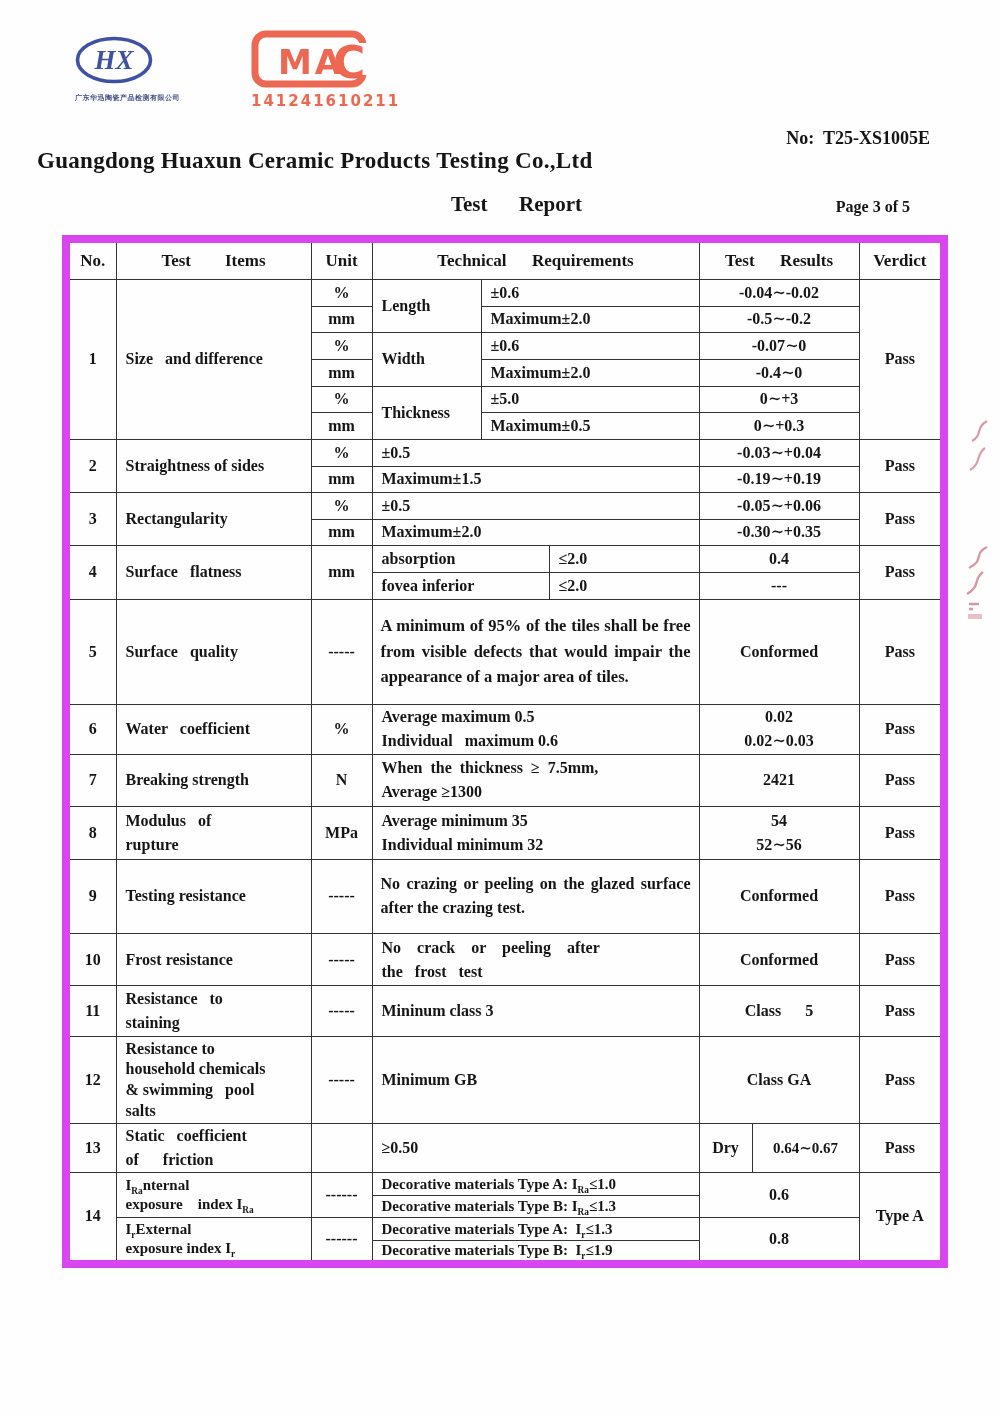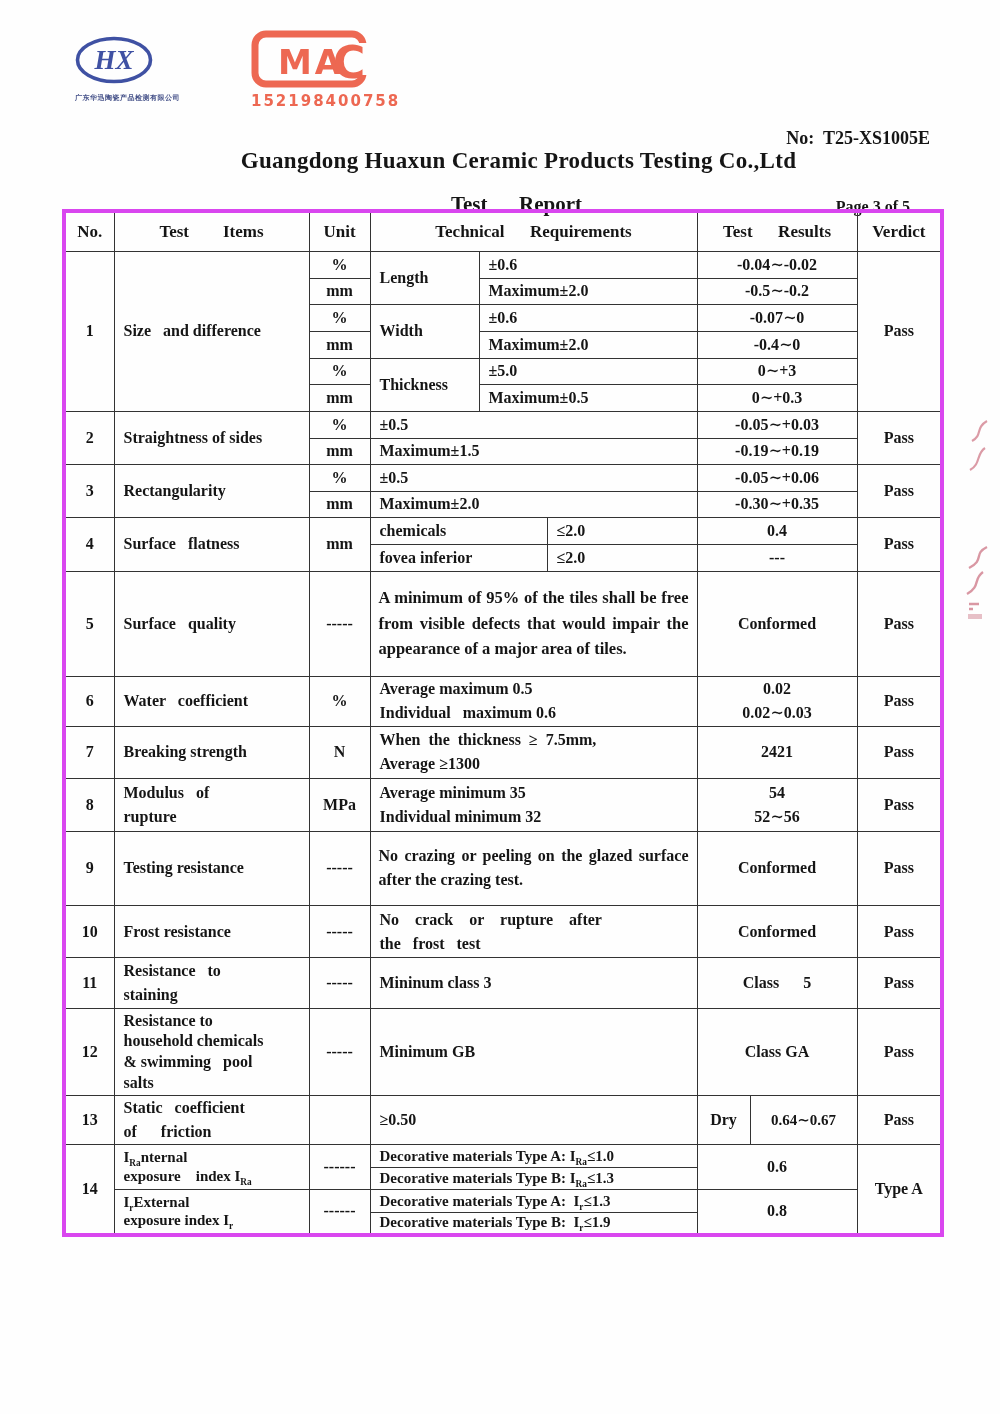--- a/index.html
+++ b/index.html
@@ -14,30 +14,30 @@
   .pre { white-space:pre; }
   sub { font-size:62%; line-height:0; }
 
   
   .hx-caption { left:52px; top:93px; width:128px; text-align:right;
     font-size:7px; letter-spacing:.5px; color:#47538a; font-weight:bold; }
   .cma-number { left:251px; top:92px; width:130px; text-align:center;
     font-size:15px; letter-spacing:2px; color:#ed6852; font-weight:bold;
     font-family:"DejaVu Sans","Liberation Sans",sans-serif; }
   .report-no { top:108px; right:70px; font-size:18px; font-weight:bold;margin-top:20px; }
-  .company { top:148px; left:0; width:100%; text-align:center;
+  .company { top:148px; left:0; width:100%; 
     font-size:23px; font-weight:bold; letter-spacing:.3px;padding-left:37px; }
   .doc-title { top:192px; left:0; width:100%; text-align:center;
     font-size:21px; font-weight:bold;padding-left:33px; }
   .page-indicator { top:198px; right:90px; font-size:16px; font-weight:bold; }
 
   
-  table.t { position:absolute; left:62px; top:209px; width:878px;
+  table.t { position:absolute; left:62px; top:235px; width:878px;
     border-collapse:collapse; table-layout:fixed;
-    border:4px solid #d946ef; }
+    border:8px solid #d946ef; }
   .t td { border:1px solid #333; font-weight:bold; font-size:16px;
     color:#151515; vertical-align:middle; padding:0 4px; line-height:1.25;
     overflow:hidden; }
   .t td.hd { font-size:17px; text-align:center; }
   .c { text-align:center; }
   .l { text-align:left; padding-left:9px !important; }
   .j { text-align:justify; padding:12px 8px !important; line-height:1.55 !important; }
   .lh15 { line-height:1.5 !important; }
   .lh13 { line-height:1.3 !important; }
   .fs15 { font-size:15px !important; }
@@ -56,21 +56,21 @@
     <text x="40" y="34" text-anchor="middle" font-family="Liberation Serif, DejaVu Serif, serif" font-size="27" font-weight="bold" font-style="italic" fill="#3f51a3">HX</text>
   </svg>
   <div class="abs hx-caption">广东华迅陶瓷产品检测有限公司</div>
 
   <svg class="abs" style="left:251px;top:30px;" width="118" height="58" viewBox="0 0 118 58">
     <rect x="4" y="4" width="108" height="50" rx="11" fill="none" stroke="#ed6852" stroke-width="7"></rect>
     <rect x="84" y="13" width="34" height="32" fill="#fefefe"></rect>
     <text x="27" y="44" font-family="DejaVu Sans, Liberation Sans, sans-serif" font-size="34" font-weight="bold" fill="#ed6852" letter-spacing="3">MA</text>
     <text x="82" y="48" font-family="DejaVu Sans, Liberation Sans, sans-serif" font-size="44" font-weight="bold" fill="#ed6852">C</text>
   </svg>
-  <div class="abs cma-number">152198400758</div>
+  <div class="abs cma-number">141241610211</div>
 
   <div class="abs report-no pre"><span>No:</span><span>  </span><span>T25-XS1005E</span></div>
   <div class="abs company">Guangdong Huaxun Ceramic Products Testing Co.,Ltd</div>
   <div class="abs doc-title pre">Test      Report</div>
   <div class="abs page-indicator">Page 3 of 5</div>
 
   <svg class="abs mark" style="left:963px;top:418px;" width="30" height="58" viewBox="0 0 30 58">
     <path d="M24 3 C12 10 20 17 9 23" fill="none" stroke="#d2808e" stroke-width="2.2"></path>
     <path d="M22 30 C13 36 18 46 7 52" fill="none" stroke="#d2808e" stroke-width="2.2"></path>
   </svg>
@@ -139,21 +139,21 @@
       <td class="c">mm</td>
       <td class="l" colspan="2">Maximum±0.5</td>
       <td class="c" colspan="2">0∼+0.3</td>
     </tr>
 
     <tr style="height:27px">
       <td class="c" rowspan="2">2</td>
       <td class="l" rowspan="2">Straightness of sides</td>
       <td class="c">%</td>
       <td class="l" colspan="3">±0.5</td>
-      <td class="c" colspan="2">-0.05∼+0.03</td>
+      <td class="c" colspan="2">-0.03∼+0.04</td>
       <td class="c" rowspan="2">Pass</td>
     </tr>
     <tr style="height:26px">
       <td class="c">mm</td>
       <td class="l" colspan="3">Maximum±1.5</td>
       <td class="c" colspan="2">-0.19∼+0.19</td>
     </tr>
 
     <tr style="height:27px">
       <td class="c" rowspan="2">3</td>
@@ -166,21 +166,21 @@
     <tr style="height:26px">
       <td class="c">mm</td>
       <td class="l" colspan="3">Maximum±2.0</td>
       <td class="c" colspan="2">-0.30∼+0.35</td>
     </tr>
 
     <tr style="height:27px">
       <td class="c" rowspan="2">4</td>
       <td class="l pre" rowspan="2">Surface   flatness</td>
       <td class="c" rowspan="2">mm</td>
-      <td class="l" colspan="2">chemicals</td>
+      <td class="l" colspan="2">absorption</td>
       <td class="l">≤2.0</td>
       <td class="c" colspan="2">0.4</td>
       <td class="c" rowspan="2">Pass</td>
     </tr>
     <tr style="height:27px">
       <td class="l" colspan="2">fovea inferior</td>
       <td class="l">≤2.0</td>
       <td class="c" colspan="2">---</td>
     </tr>
 
@@ -245,21 +245,21 @@
       <td class="j" colspan="3">No crazing or peeling on the glazed surface after the crazing test.</td>
       <td class="c" colspan="2">Conformed</td>
       <td class="c">Pass</td>
     </tr>
 
     <tr style="height:52px">
       <td class="c">10</td>
       <td class="l">Frost resistance</td>
       <td class="c">-----</td>
       <td class="l lh15" colspan="3">
-        <div class="pre">No    crack    or    rupture    after</div>
+        <div class="pre">No    crack    or    peeling    after</div>
         <div class="pre">the   frost   test</div>
       </td>
       <td class="c" colspan="2">Conformed</td>
       <td class="c">Pass</td>
     </tr>
 
     <tr style="height:51px">
       <td class="c">11</td>
       <td class="l lh15">
         <div class="pre">Resistance   to</div>

